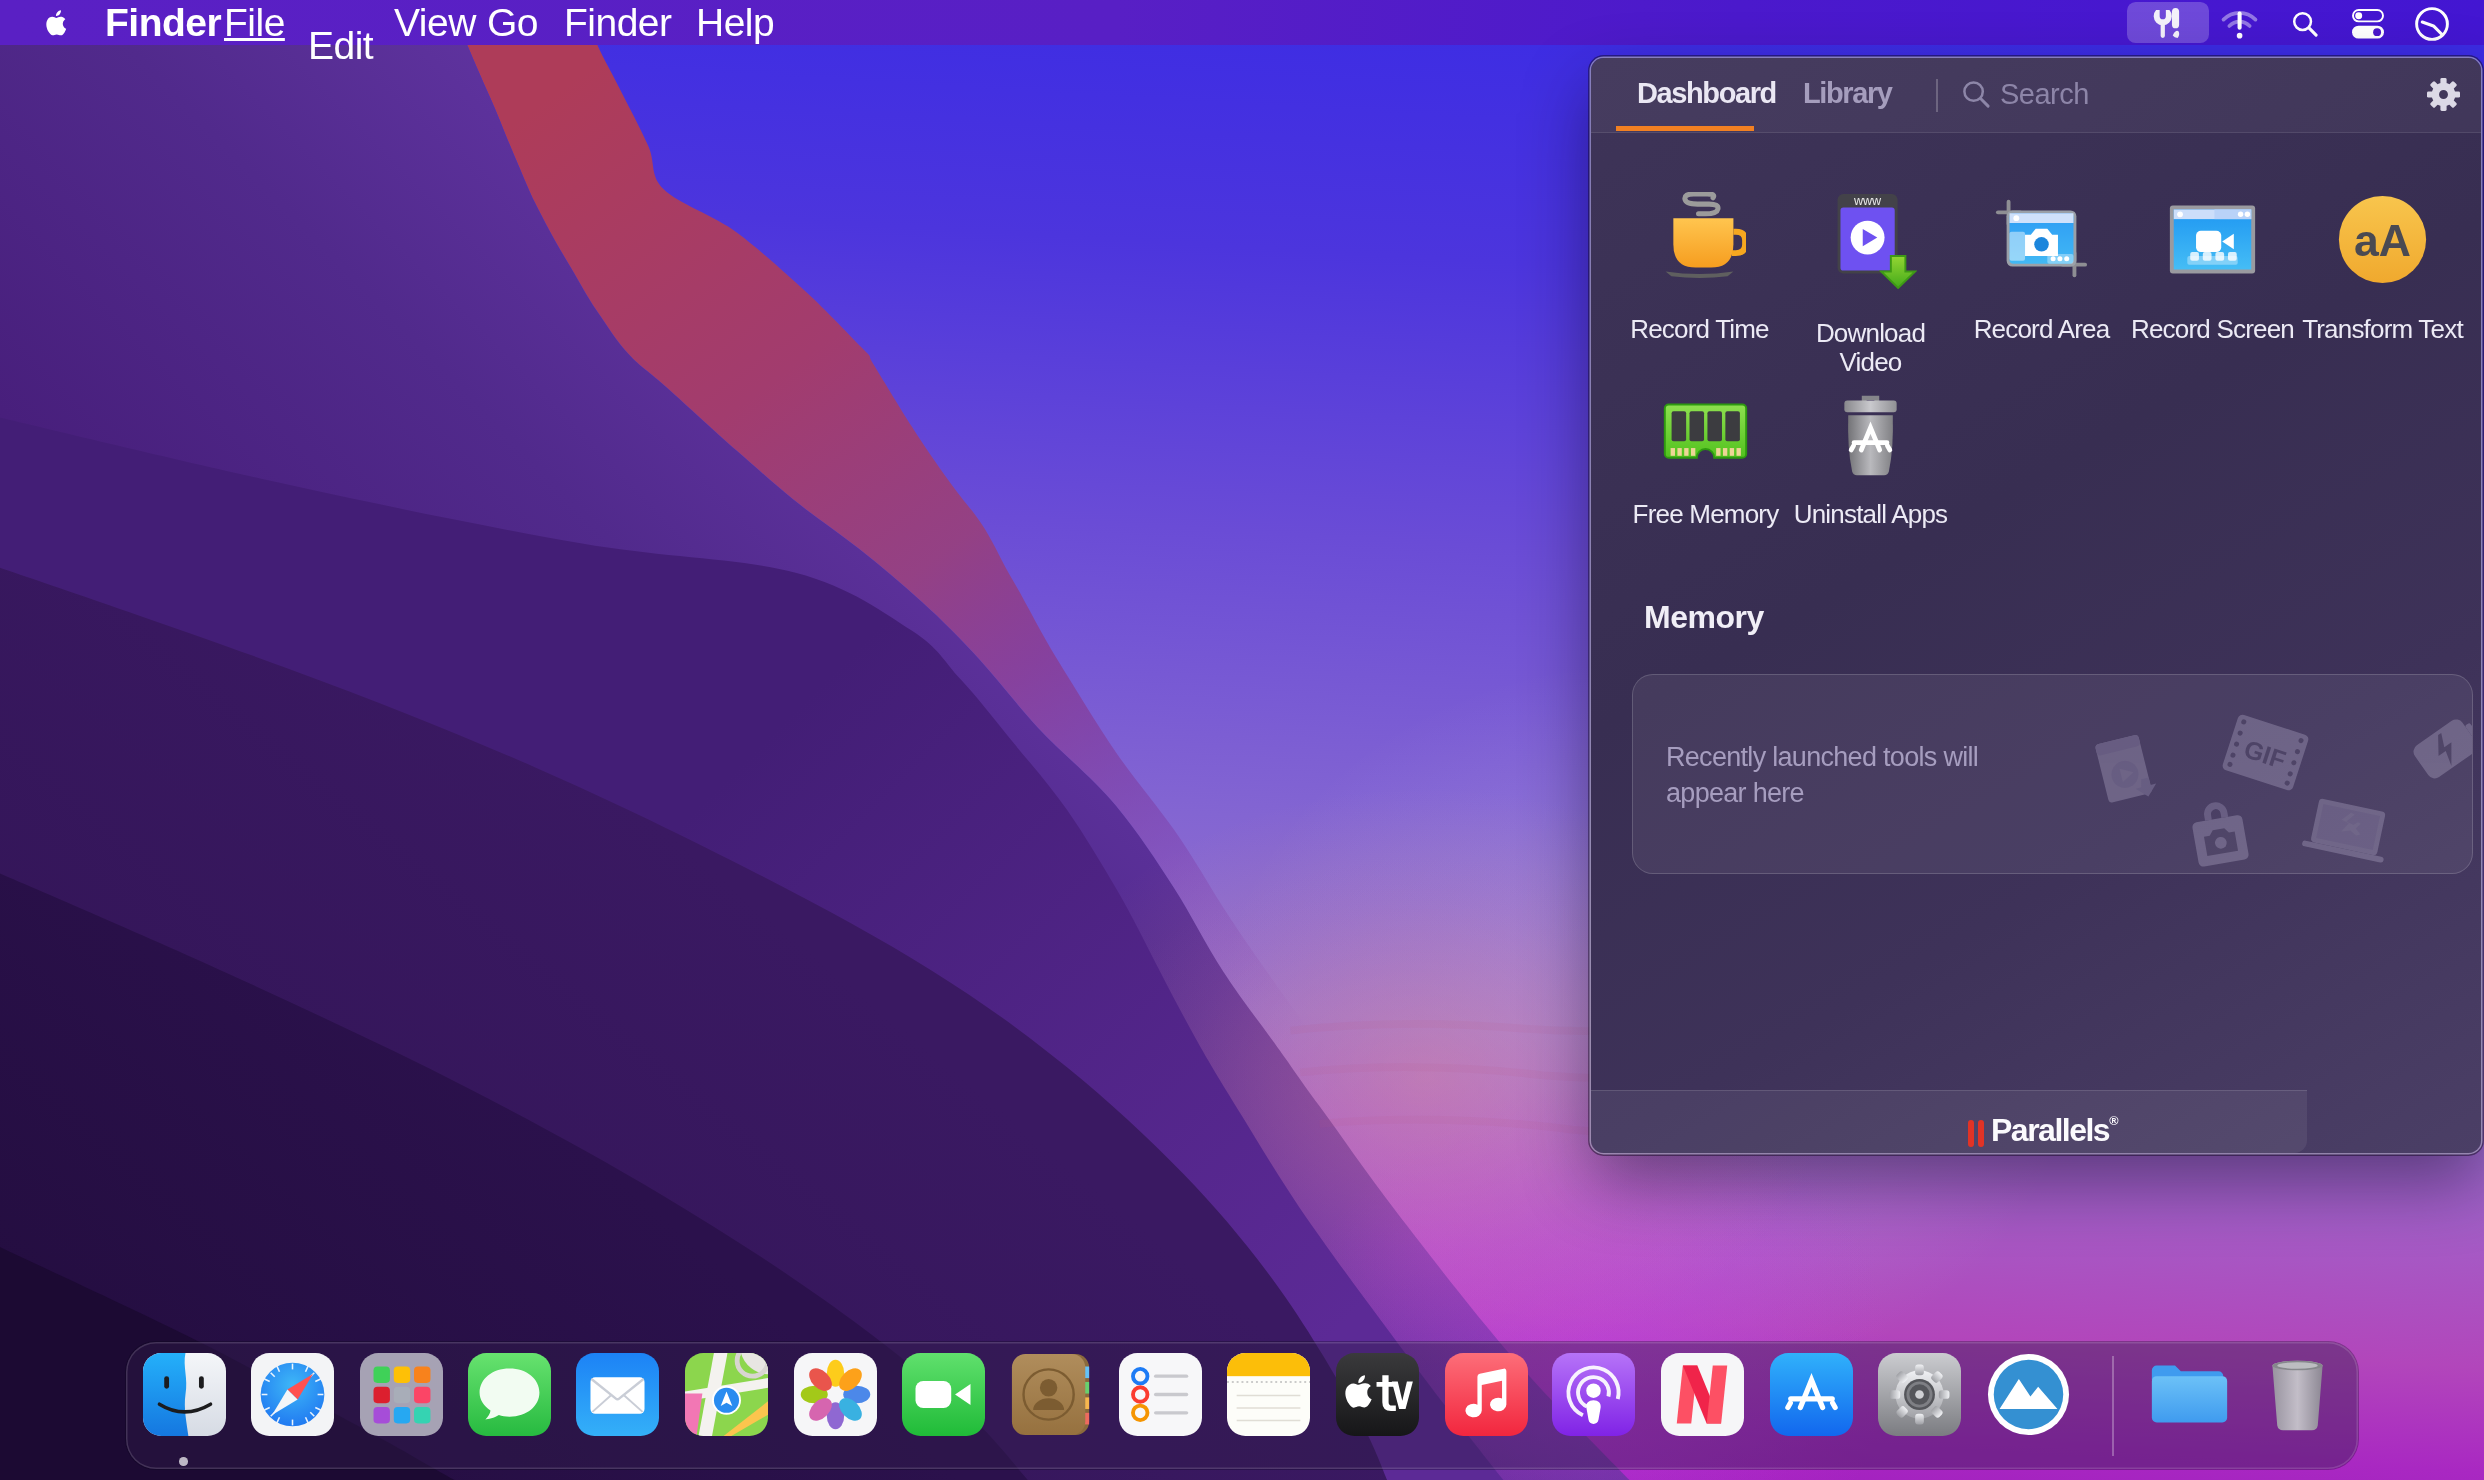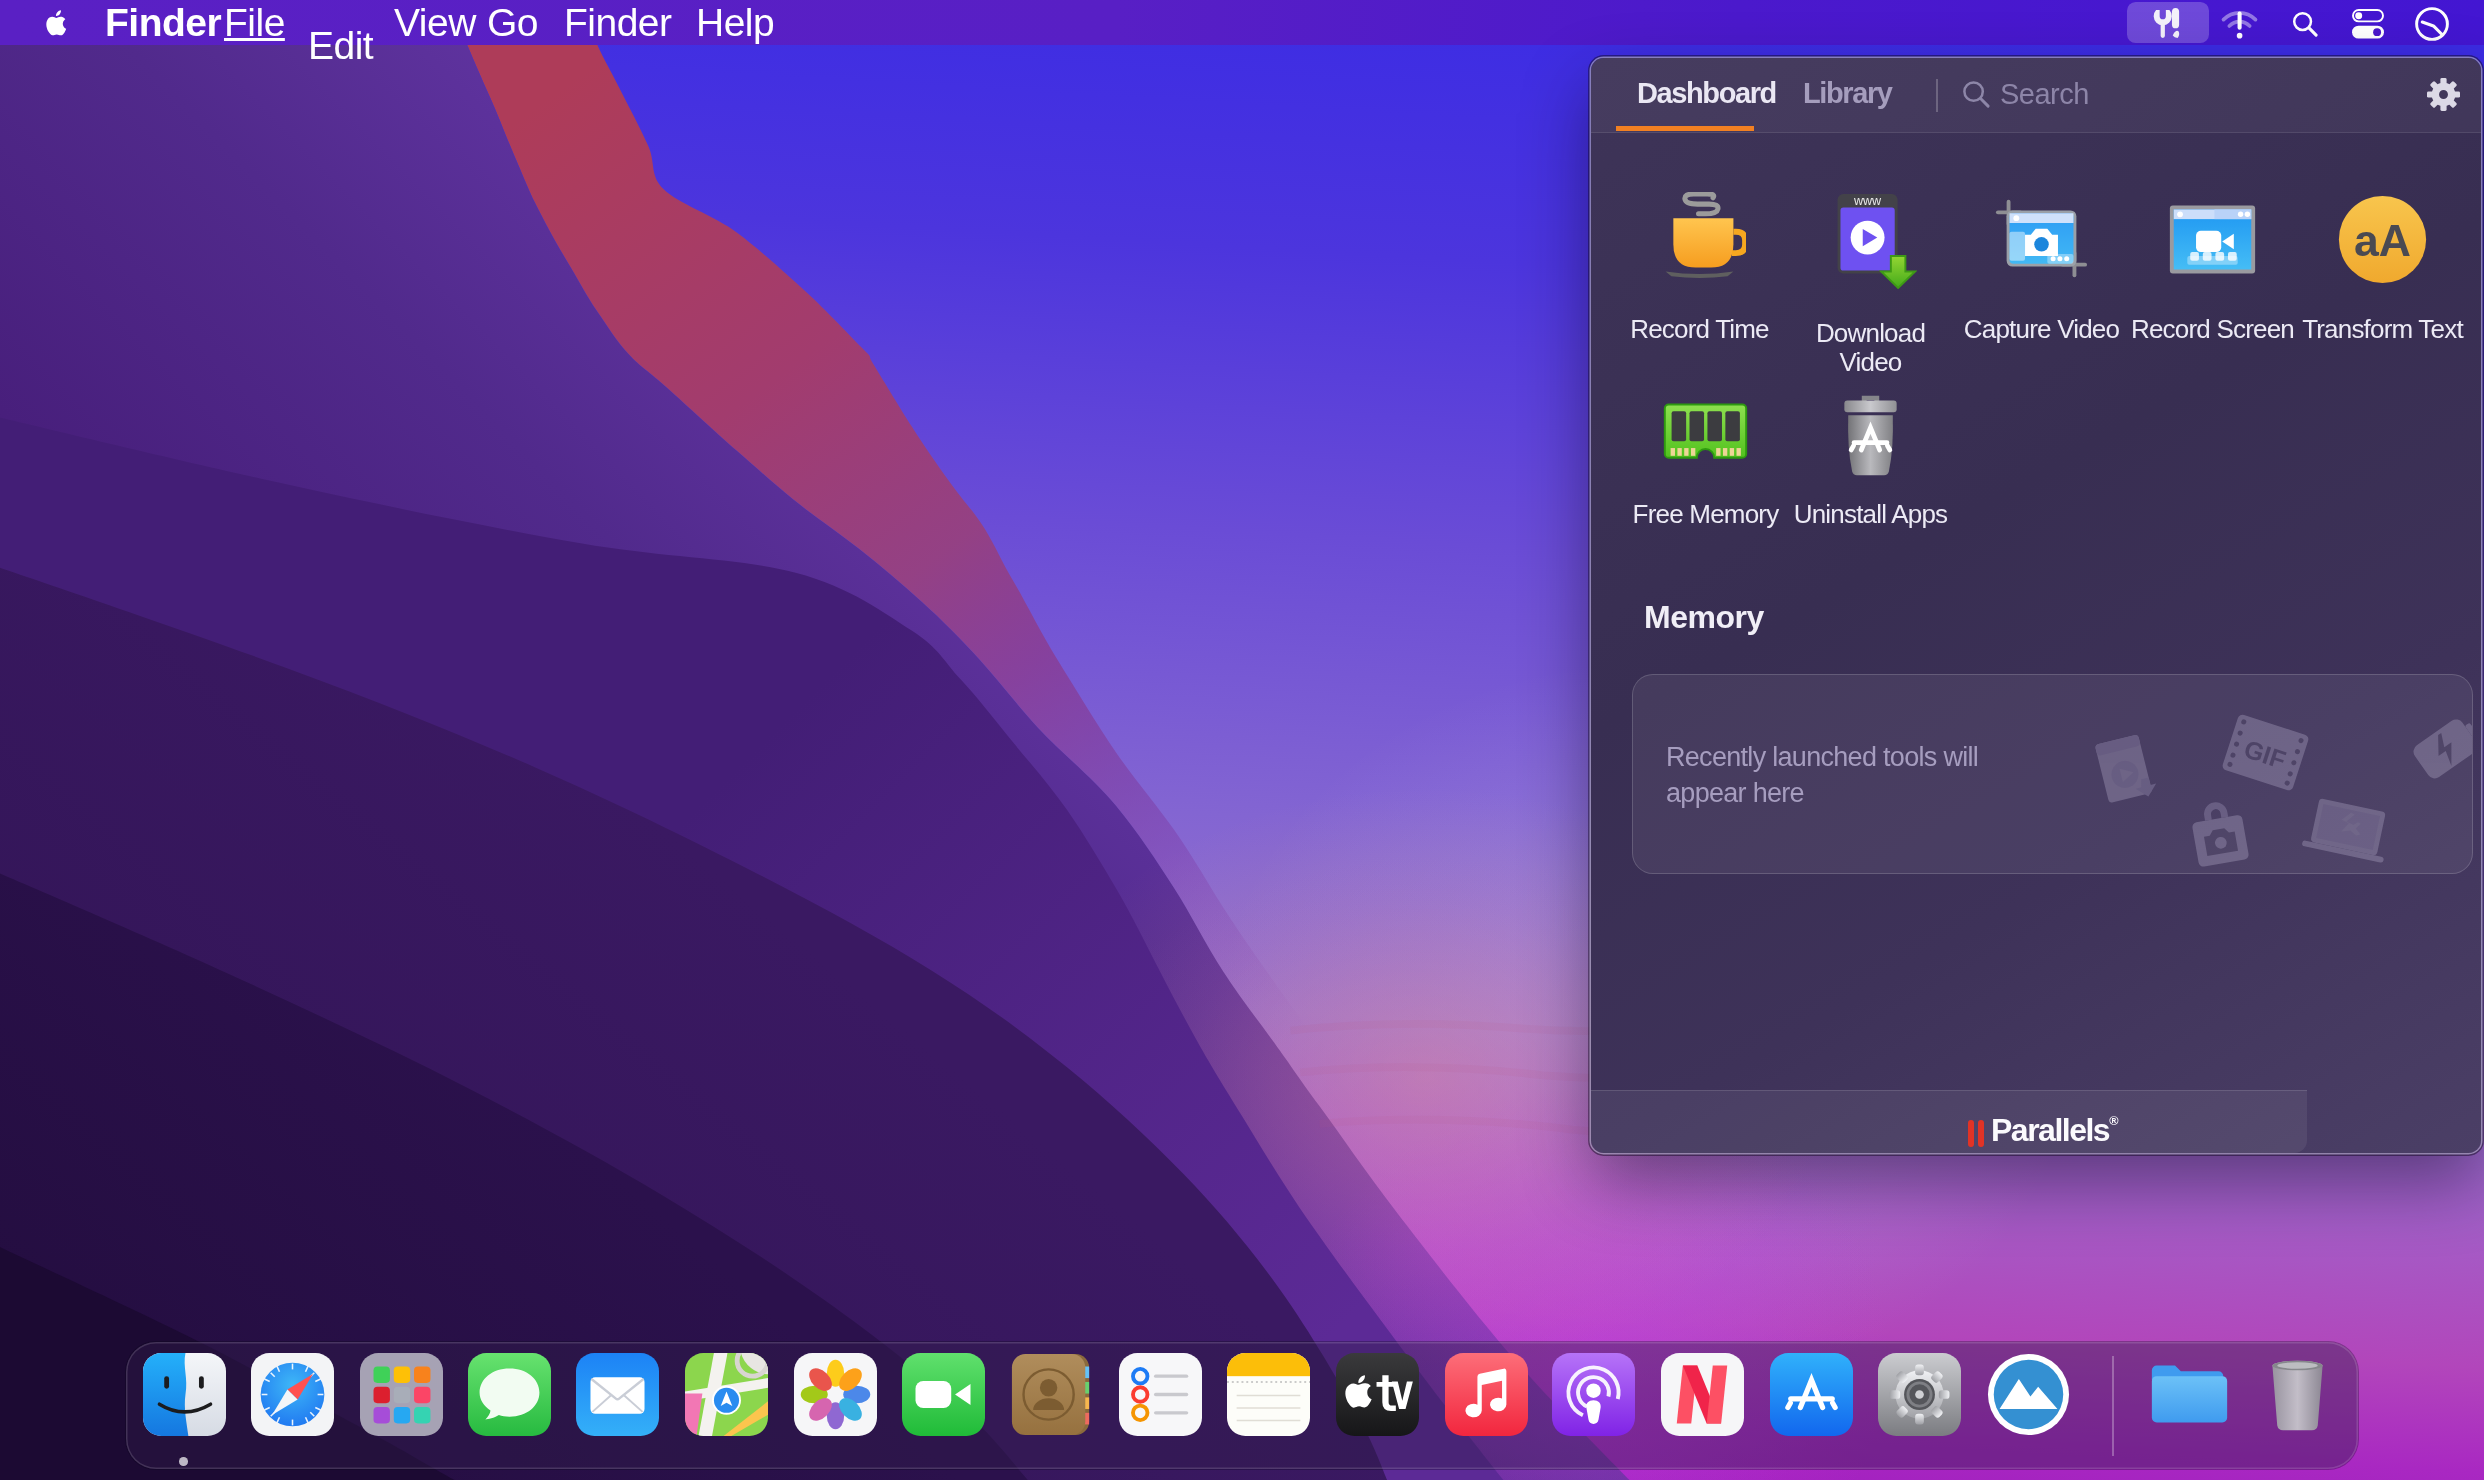--- a/index.html
+++ b/index.html
@@ -232,21 +232,21 @@
       <path fill="#cfe1fb" d="M15 22 h66 v10 h-66 Z"></path>
       <circle cx="22" cy="27" r="3" fill="#fff"></circle>
       <rect x="15" y="41" width="16" height="30" rx="2" fill="rgba(255,255,255,0.45)"></rect>
       <rect x="54" y="64" width="27" height="10" rx="2" fill="rgba(255,255,255,0.35)"></rect>
       <circle cx="60" cy="69" r="2.6" fill="#fff"></circle>
         <circle cx="67" cy="69" r="2.6" fill="#fff"></circle>
         <circle cx="74" cy="69" r="2.6" fill="#fff"></circle>
       <path fill="#fff" d="M37 44 l5 -6 h12 l5 6 h6 v22 h-34 v-22 Z"></path>
       <circle cx="48" cy="54" r="7.5" fill="#1c86dc"></circle>
     </svg>
-    <div class="toollabel">Capture Video</div>
+    <div class="toollabel">Record Area</div>
   </div>
   <div class="toolcell" style="left:536px;top:134px;">
     <svg width="93" height="93" viewBox="0 0 96 96">
       <defs>
           <linearGradient id="recg" x1="0" y1="0" x2="0" y2="1">
         <stop offset="0" stop-color="#1f97f2"></stop>
             <stop offset="1" stop-color="#45bdf5"></stop>
           </linearGradient>
         </defs>
       <rect x="4" y="14" width="88" height="70" rx="3" fill="#9a9aa0"></rect>

